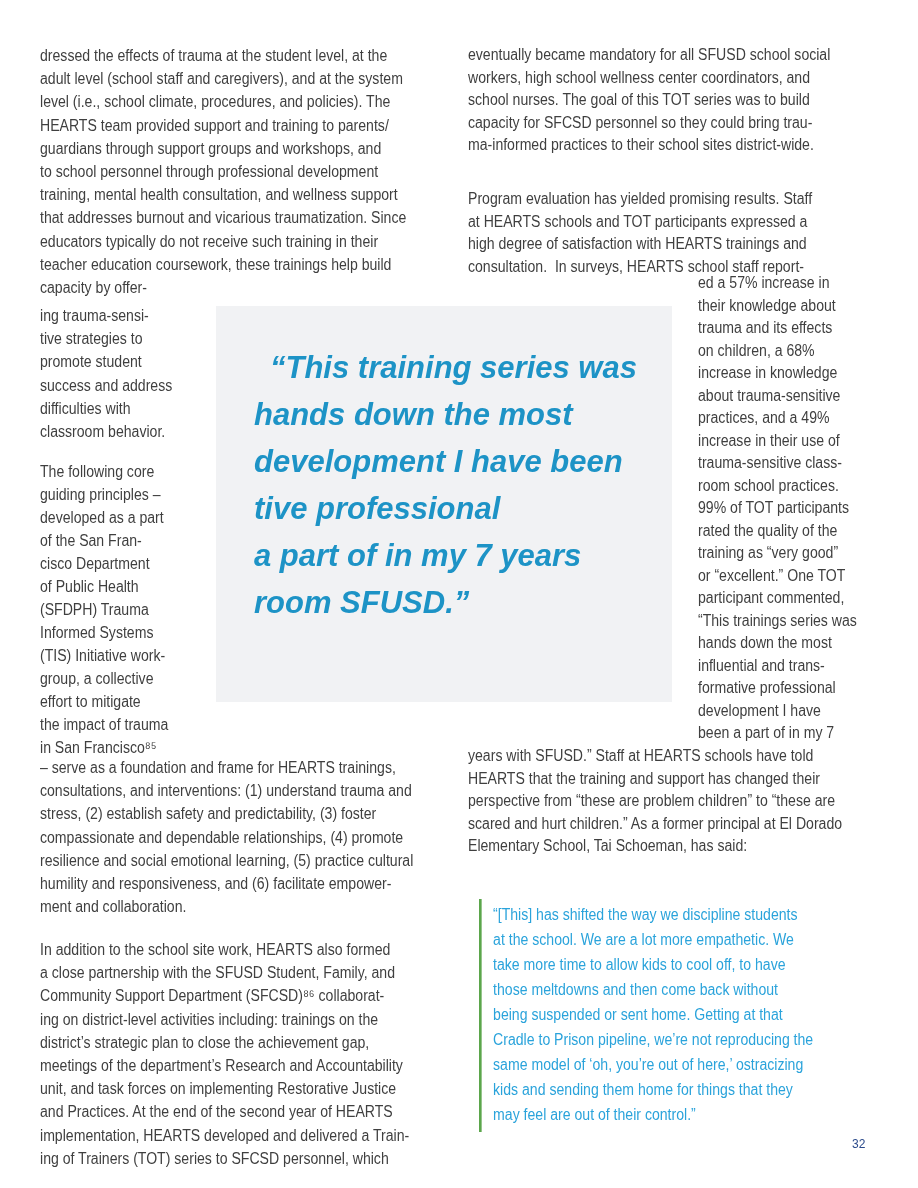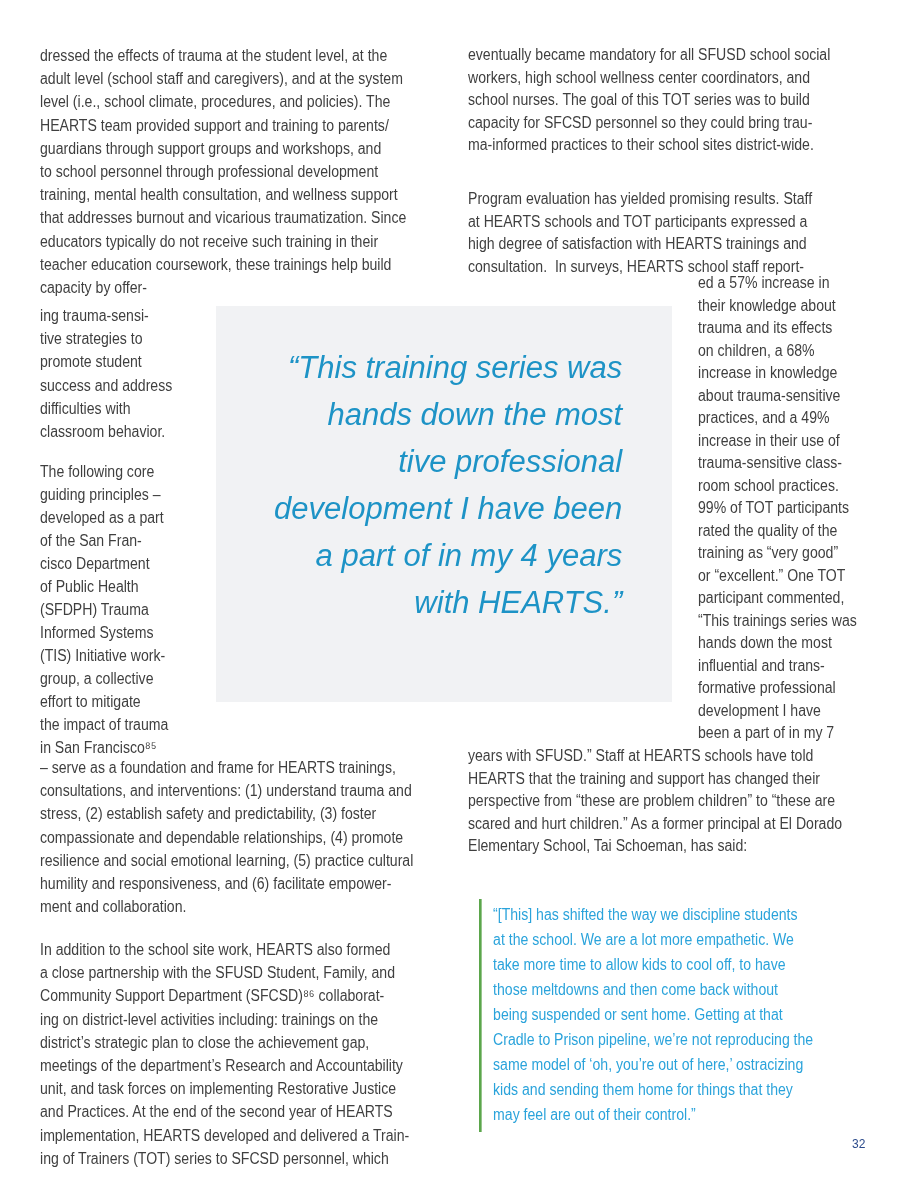--- a/index.html
+++ b/index.html
@@ -36,28 +36,27 @@
   #para-r4{left:468px;top:745px;}
 
   .pullquote-box{
     position:absolute;
     left:216px;top:306px;
     width:456px;height:396px;
     background:var(--pullquote_bg,#f1f2f4);
   }
   .pullquote-text{
     position:absolute;
-    left:272px;top:344px;
+    left:254px;top:344px;
     font-size:31px;
     font-style:italic;
-    font-weight:400;
+    font-weight:700;
     line-height:47px;
     white-space:pre;
     color:var(--pullquote_blue,#1d93c6);
-    text-align:right;
   }
   .pullquote-text div:first-child{text-indent:16px;}
 
   .principal-quote{
     position:absolute;
     left:479px;top:899px;
     border-left:3px solid var(--quote_border_green,#5ba64b);
     padding:3px 0 5px 13px;
     color:var(--quote_blue,#2aa3db);
     font-size:16px;
@@ -74,21 +73,21 @@
     font-size:12px;
     color:var(--page_number_navy,#2b4a8b);
   }
 </style>
 </head>
 <body>
 
 <div class="page">
 
   <div class="pullquote-box"></div>
-  <div class="pullquote-text"><div>“This training series was</div><div>hands down the most</div><div>tive professional</div><div>development I have been</div><div>a part of in my 4 years</div><div>with HEARTS.”</div></div>
+  <div class="pullquote-text"><div>“This training series was</div><div>hands down the most</div><div>development I have been</div><div>tive professional</div><div>a part of in my 7 years</div><div>room SFUSD.”</div></div>
 
   <div class="para lh-left" id="para-l1"><div>dressed the effects of trauma at the student level, at the</div><div>adult level (school staff and caregivers), and at the system</div><div>level (i.e., school climate, procedures, and policies). The</div><div>HEARTS team provided support and training to parents/</div><div>guardians through support groups and workshops, and</div><div>to school personnel through professional development</div><div>training, mental health consultation, and wellness support</div><div>that addresses burnout and vicarious traumatization. Since</div><div>educators typically do not receive such training in their</div><div>teacher education coursework, these trainings help build</div><div>capacity by offer-</div></div>
   <div class="para lh-left" id="para-l2"><div>ing trauma-sensi-</div><div>tive strategies to</div><div>promote student</div><div>success and address</div><div>difficulties with</div><div>classroom behavior.</div></div>
   <div class="para lh-left-tight" id="para-l3"><div>The following core</div><div>guiding principles –</div><div>developed as a part</div><div>of the San Fran-</div><div>cisco Department</div><div>of Public Health</div><div>(SFDPH) Trauma</div><div>Informed Systems</div><div>(TIS) Initiative work-</div><div>group, a collective</div><div>effort to mitigate</div><div>the impact of trauma</div><div>in San Francisco⁸⁵</div></div>
   <div class="para lh-left" id="para-l4"><div>– serve as a foundation and frame for HEARTS trainings,</div><div>consultations, and interventions: (1) understand trauma and</div><div>stress, (2) establish safety and predictability, (3) foster</div><div>compassionate and dependable relationships, (4) promote</div><div>resilience and social emotional learning, (5) practice cultural</div><div>humility and responsiveness, and (6) facilitate empower-</div><div>ment and collaboration.</div></div>
   <div class="para lh-left" id="para-l5"><div>In addition to the school site work, HEARTS also formed</div><div>a close partnership with the SFUSD Student, Family, and</div><div>Community Support Department (SFCSD)⁸⁶ collaborat-</div><div>ing on district-level activities including: trainings on the</div><div>district’s strategic plan to close the achievement gap,</div><div>meetings of the department’s Research and Accountability</div><div>unit, and task forces on implementing Restorative Justice</div><div>and Practices. At the end of the second year of HEARTS</div><div>implementation, HEARTS developed and delivered a Train-</div><div>ing of Trainers (TOT) series to SFCSD personnel, which</div></div>
 
   <div class="para lh-right" id="para-r1"><div>eventually became mandatory for all SFUSD school social</div><div>workers, high school wellness center coordinators, and</div><div>school nurses. The goal of this TOT series was to build</div><div>capacity for SFCSD personnel so they could bring trau-</div><div>ma-informed practices to their school sites district-wide.</div></div>
   <div class="para lh-right" id="para-r2"><div>Program evaluation has yielded promising results. Staff</div><div>at HEARTS schools and TOT participants expressed a</div><div>high degree of satisfaction with HEARTS trainings and</div><div>consultation.  In surveys, HEARTS school staff report-</div></div>
   <div class="para lh-right" id="para-r3"><div>ed a 57% increase in</div><div>their knowledge about</div><div>trauma and its effects</div><div>on children, a 68%</div><div>increase in knowledge</div><div>about trauma-sensitive</div><div>practices, and a 49%</div><div>increase in their use of</div><div>trauma-sensitive class-</div><div>room school practices.</div><div>99% of TOT participants</div><div>rated the quality of the</div><div>training as “very good”</div><div>or “excellent.” One TOT</div><div>participant commented,</div><div>“This trainings series was</div><div>hands down the most</div><div>influential and trans-</div><div>formative professional</div><div>development I have</div><div>been a part of in my 7</div></div>

